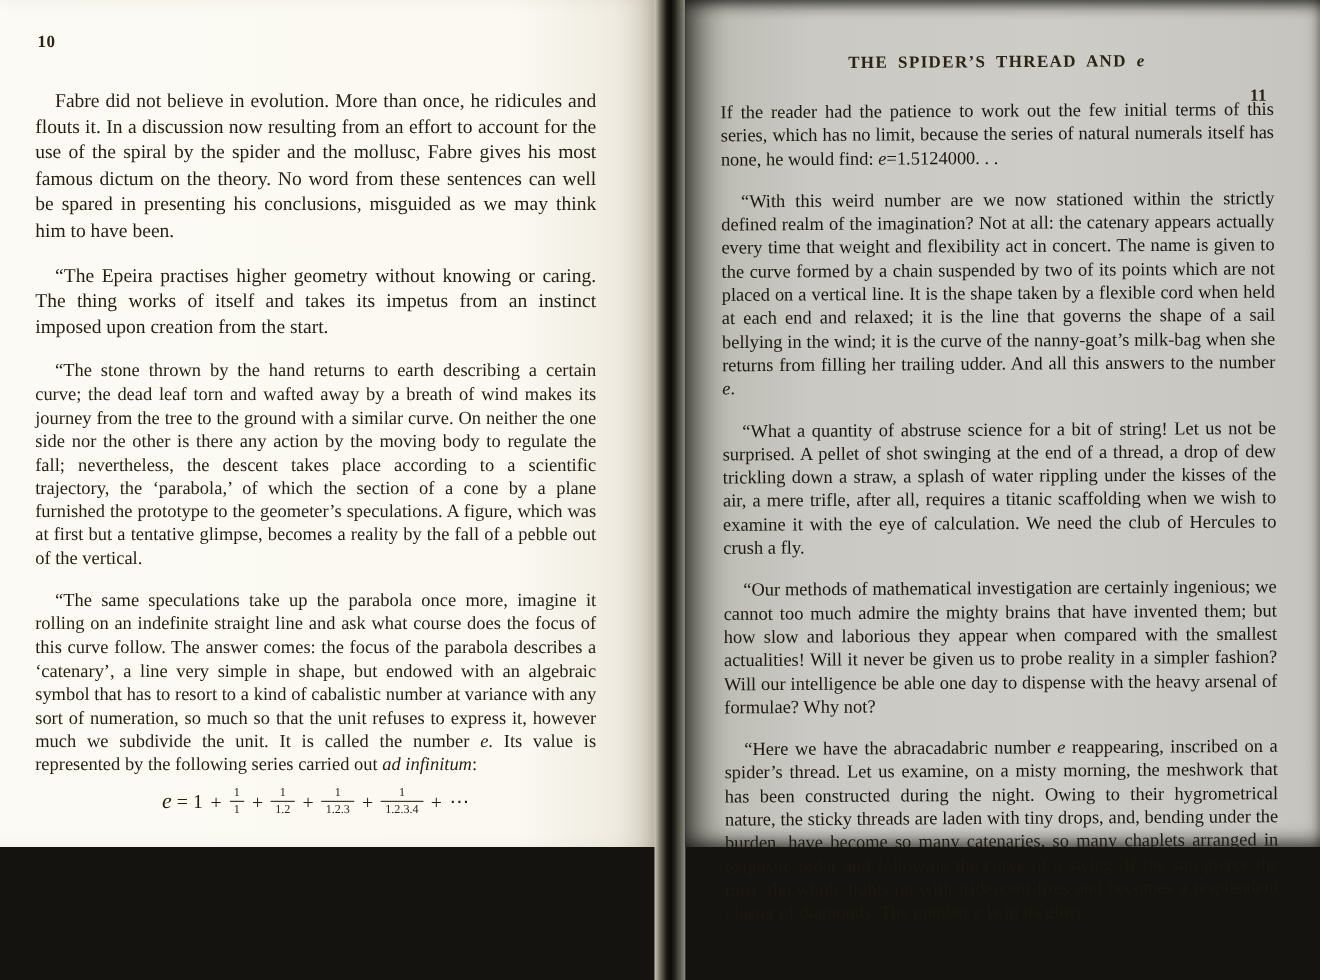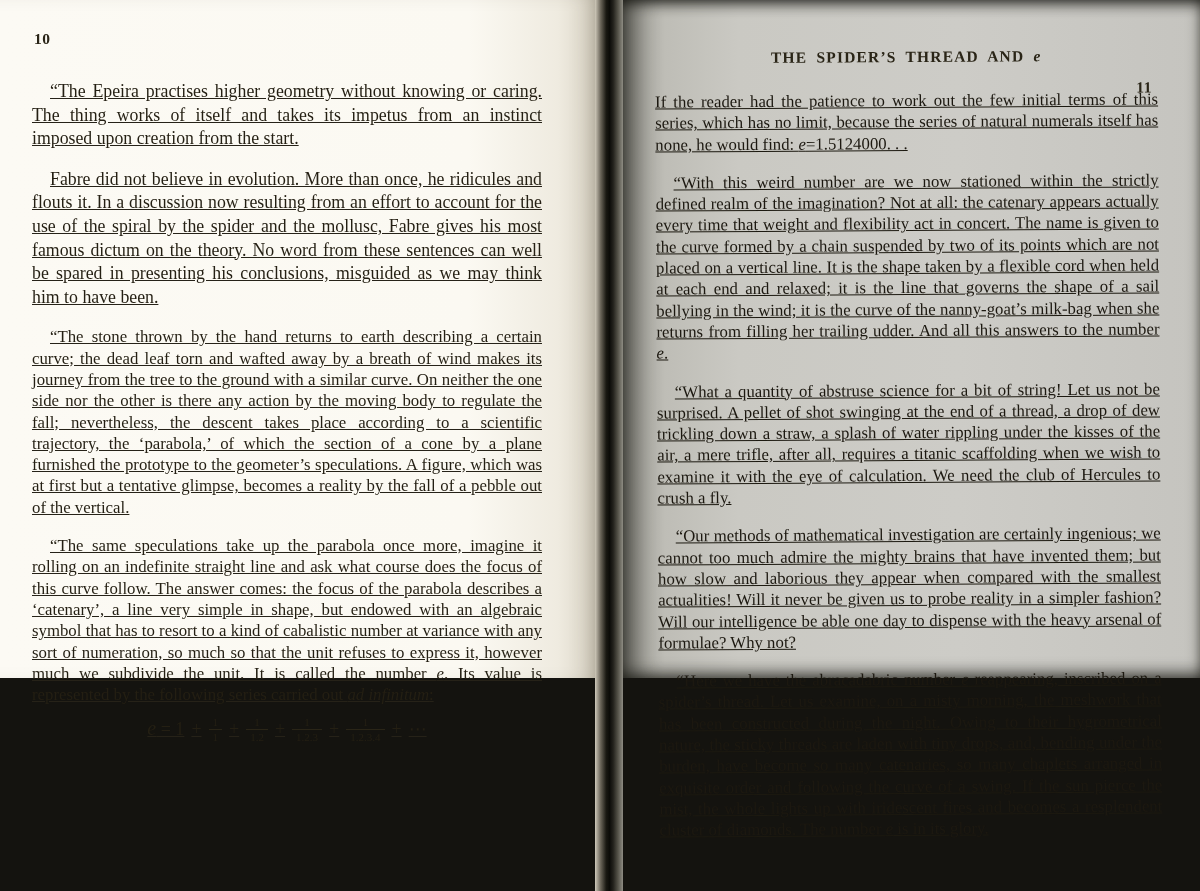--- a/index.html
+++ b/index.html
@@ -3,21 +3,21 @@
 <meta charset="utf-8">
 <style>
   * { margin:0; padding:0; box-sizing:border-box; }
   html,body { width:1200px; height:891px; }
   body {
     position:relative;
     background:#14130f;
     font-family:"Liberation Serif","DejaVu Serif",serif;
     overflow:hidden;
   }
-  .page { position:absolute; top:0; height:678px;text-decoration:underline; }
+  .page { position:absolute; top:0; height:770px; }
 
   
   .left-page {
     left:0; width:600px;
     background:linear-gradient(90deg,#fcfaf4 0%,#fbf9f2 78%,#efebe0 93%,#d7d1c2 100%);
     box-shadow:inset -20px 0 24px -18px rgba(70,62,44,.5);
     color:#262218;
   }
   .left-inner { position:relative; padding:28px 58px 0 32px; }
   .running-head { position:relative; height:24px; margin-bottom:28px; }
@@ -89,22 +89,22 @@
 </style>
 </head>
 <body>
 
 <div class="page left-page">
   <div class="left-inner">
     <div class="running-head">
       <span class="page-num">10</span>
     </div>
     <div class="body-text left-body">
+        <p><span>Fabre did not believe in evolution.  More than once, he ridicules and flouts it.  In a discussion now resulting from an effort to account for the use of the spiral by the spider and the mollusc, Fabre gives his most famous dictum on the theory.  No word from these sentences can well be spared in presenting his conclusions, misguided as we may think him to have been.</span></p>
         <p><span>“The Epeira practises higher geometry without knowing or caring.  The thing works of itself and takes its impetus from an instinct imposed upon creation from the start.</span></p>
-        <p><span>Fabre did not believe in evolution.  More than once, he ridicules and flouts it.  In a discussion now resulting from an effort to account for the use of the spiral by the spider and the mollusc, Fabre gives his most famous dictum on the theory.  No word from these sentences can well be spared in presenting his conclusions, misguided as we may think him to have been.</span></p>
         <p><span>“The stone thrown by the hand returns to earth describing a certain curve; the dead leaf torn and wafted away by a breath of wind makes its journey from the tree to the ground with a similar curve.  On neither the one side nor the other is there any action by the moving body to regulate the fall; nevertheless, the descent takes place according to a scientific trajectory, the ‘parabola,’ of which the section of a cone by a plane furnished the prototype to the geometer’s speculations.  A figure, which was at first but a tentative glimpse, becomes a reality by the fall of a pebble out of the vertical.</span></p>
         <p><span>“The same speculations take up the parabola once more, imagine it rolling on an indefinite straight line and ask what course does the focus of this curve follow.  The answer comes: the focus of the parabola describes a ‘catenary’, a line very simple in shape, but endowed with an algebraic symbol that has to resort to a kind of cabalistic number at variance with any sort of numeration, so much so that the unit refuses to express it, however much we subdivide the unit.  It is called the number </span><span class="it">e</span><span>.  Its value is represented by the following series carried out </span><span class="it">ad infinitum</span><span>:</span></p>
       </div>
     <div class="formula"><span class="it f-e">e</span><span class="f-lead"> = 1</span><span class="f-plus">+</span><span class="frac"><span class="num">1</span><span class="den">1</span></span><span class="f-plus">+</span><span class="frac"><span class="num">1</span><span class="den">1.2</span></span><span class="f-plus">+</span><span class="frac"><span class="num">1</span><span class="den">1.2.3</span></span><span class="f-plus">+</span><span class="frac"><span class="num">1</span><span class="den">1.2.3.4</span></span><span class="f-plus">+</span><span class="f-tail">⋯</span></div>
   </div>
 </div>
 
 <div class="gutter"></div>
 
 <div class="page right-page">

